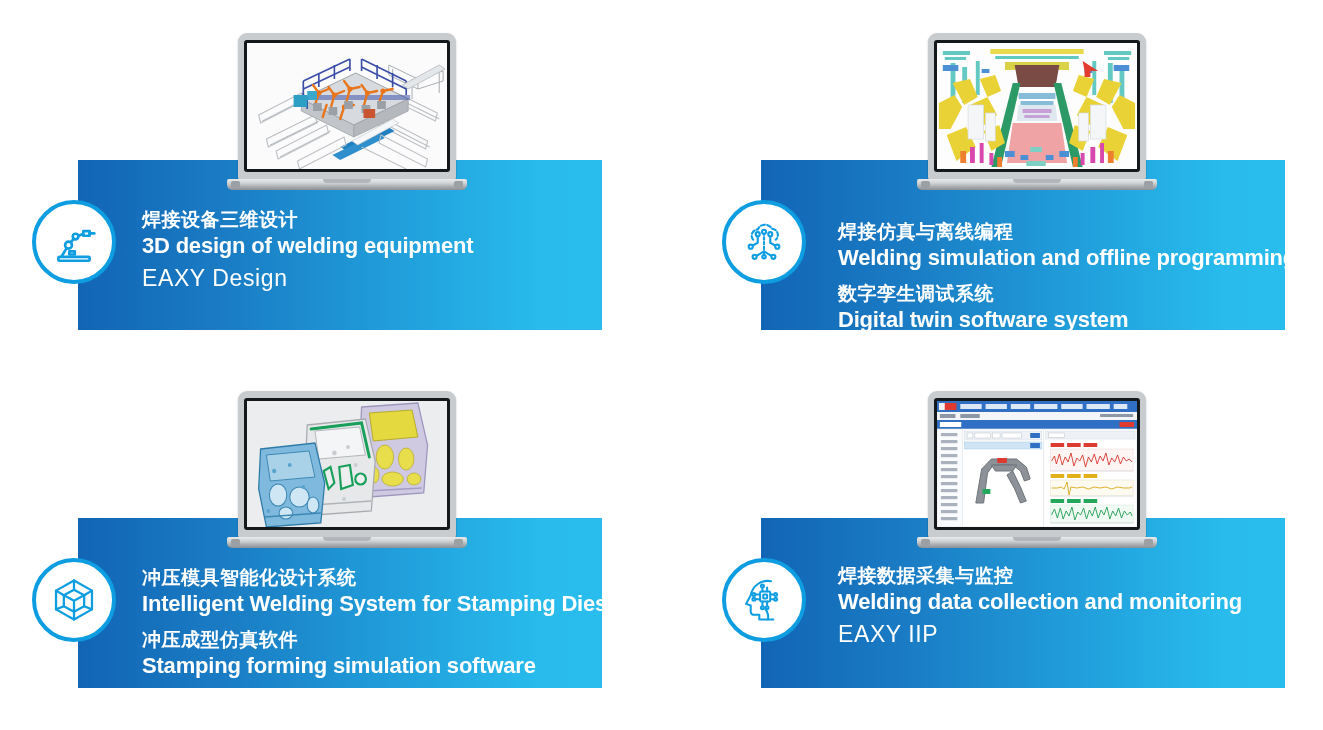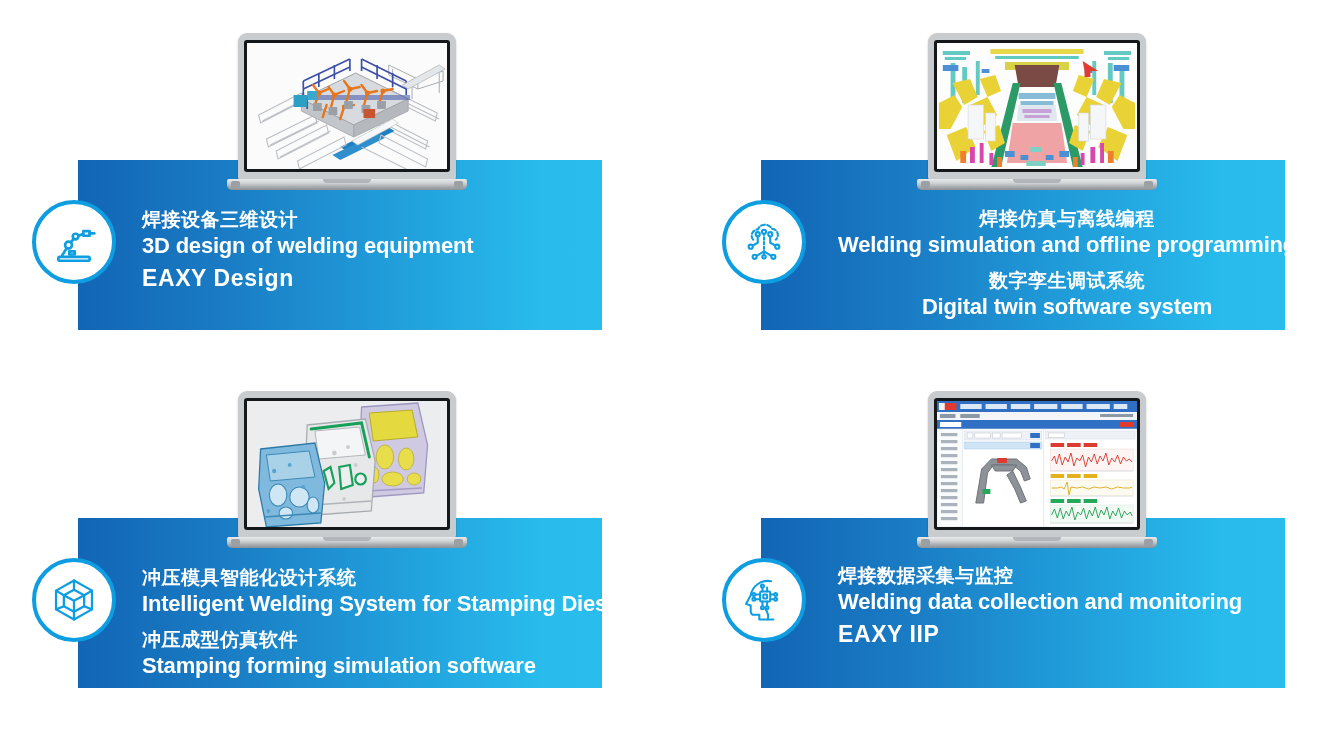--- a/index.html
+++ b/index.html
@@ -75,21 +75,21 @@
   .txt { position: absolute; z-index: 4; color: #ffffff; }
   .t-cn {
     font-size: 19px; font-weight: bold; line-height: 1.32;
     letter-spacing: .5px; white-space: nowrap;
   }
   .t-en {
     font-size: 22px; font-weight: bold; line-height: 1.3;
     letter-spacing: -.2px; white-space: nowrap;
   }
   .t-brand {
-    font-size: 23px; font-weight: bold; line-height: 1.35;
+    font-size: 23px; font-weight: normal; line-height: 1.35;
     letter-spacing: .6px; white-space: nowrap;
   }
   .grp { margin-bottom: 2px; }
   .grp.gap { margin-top: 8px; }
 
   
   .art1 { background: #fbfbfb; }
   
   .art2 { background: #fdfdfd; }
   
@@ -345,21 +345,21 @@
       <circle cx="40" cy="22" r="2.6" fill="#ffffff"></circle>
       <circle cx="32" cy="19" r="2.6" fill="#ffffff"></circle>
       <circle cx="15" cy="38" r="2.6" fill="#ffffff"></circle>
       <circle cx="49" cy="38" r="2.6" fill="#ffffff"></circle>
       <circle cx="20" cy="51" r="2.6" fill="#ffffff"></circle>
       <circle cx="44" cy="51" r="2.6" fill="#ffffff"></circle>
       <circle cx="32" cy="51" r="2.2" fill="#ffffff"></circle>
     </svg>
   </div>
 
-  <div class="txt" style="left:838px; top:206px;text-align:center;">
+  <div class="txt" style="left:838px; top:219px;">
     <div class="grp">
       <div class="t-cn">焊接仿真与离线编程</div>
       <div class="t-en">Welding simulation and offline programming</div>
     </div>
     <div class="grp gap">
       <div class="t-cn">数字孪生调试系统</div>
       <div class="t-en">Digital twin software system</div>
     </div>
   </div>
 

